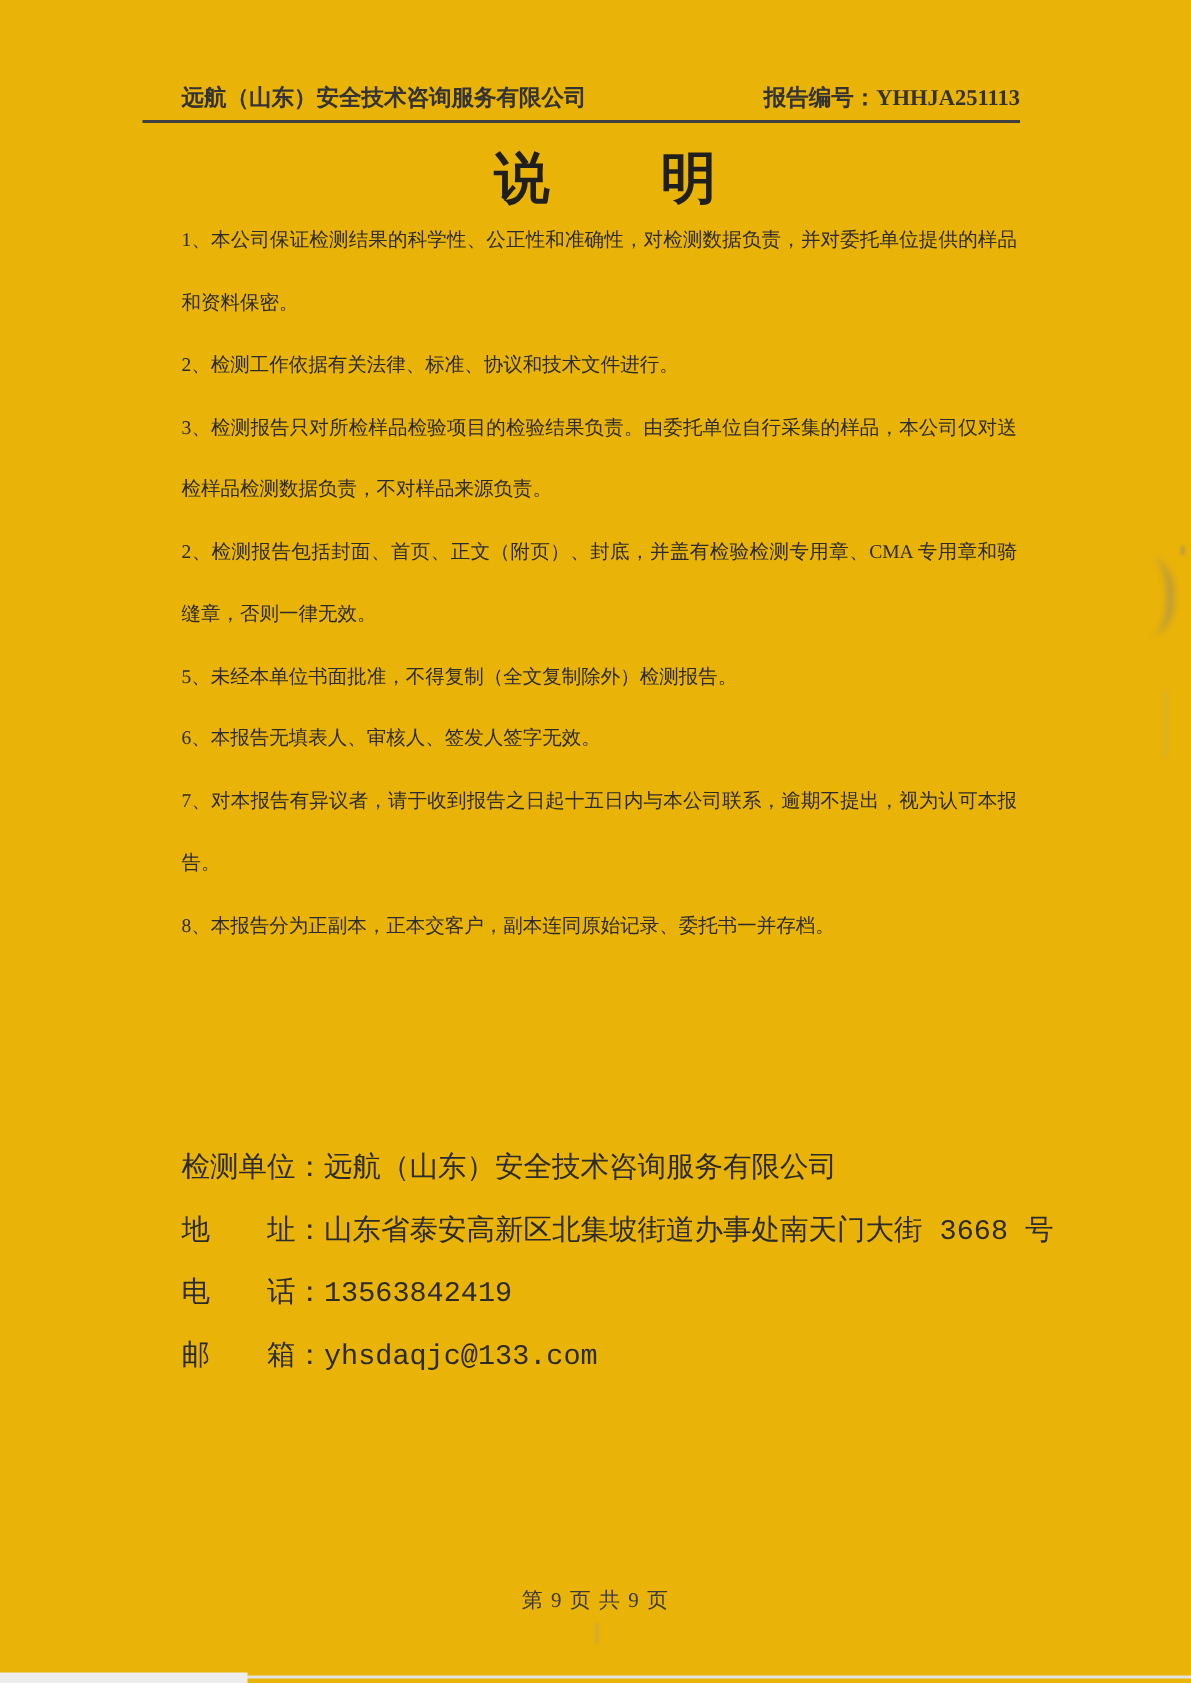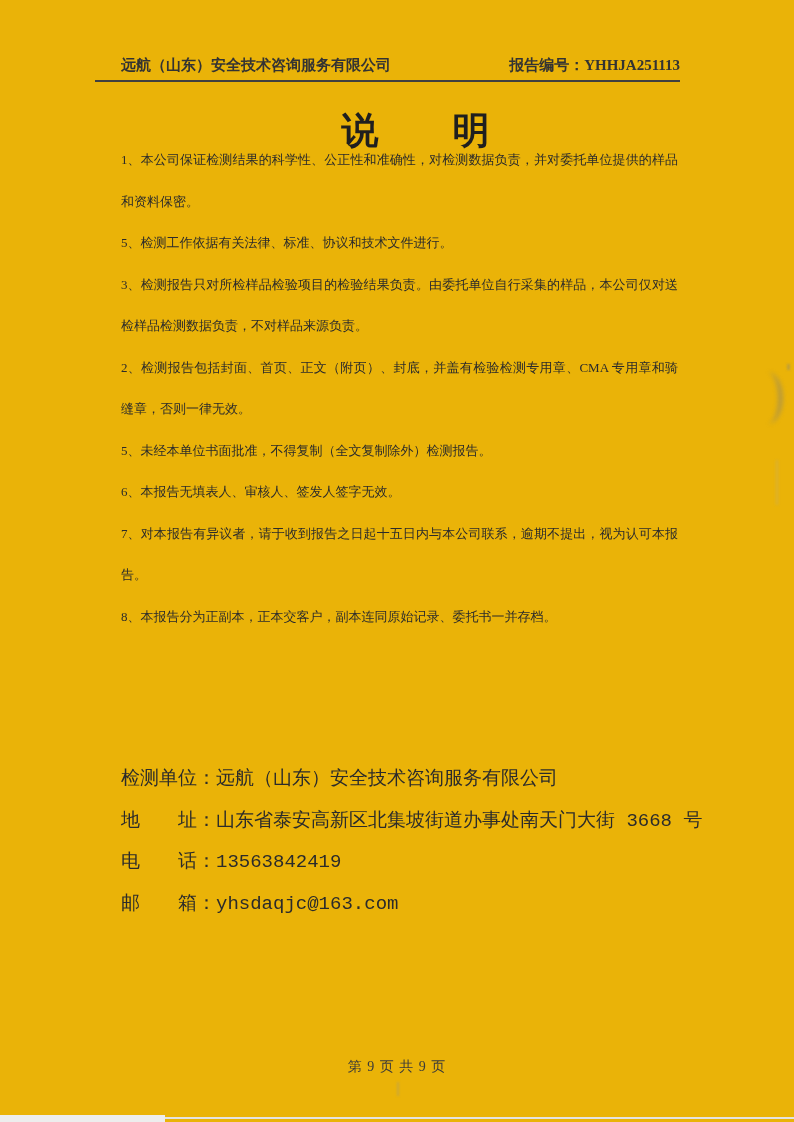--- a/index.html
+++ b/index.html
@@ -37,21 +37,21 @@
     margin-top: 5px;
     border-bottom: 2px solid #404040;
   }
 
   
   .title {
     position: absolute;
     top: 90px;
     left: 121px;
     width: 557px;
-    margin: 16px;
+    margin: 4px;
     text-align: center;
     font-size: 37px;
     font-weight: 700;
     color: #1f1f1f;
     white-space: pre;
   }
 
   
   .body-block {
     position: absolute;
@@ -158,41 +158,41 @@
       <span>远航（山东）安全技术咨询服务有限公司</span>
       <span>报告编号：YHHJA251113</span>
     </div>
     <div class="hd-rule"></div>
   </header>
 
   <h1 class="title">说　　明</h1>
 
   <main class="body-block">
     <p class="item">1、本公司保证检测结果的科学性、公正性和准确性，对检测数据负责，并对委托单位提供的样品和资料保密。</p>
-    <p class="item">5、检测工作依据有关法律、标准、协议和技术文件进行。</p>
+    <p class="item">2、检测工作依据有关法律、标准、协议和技术文件进行。</p>
     <p class="item">3、检测报告只对所检样品检验项目的检验结果负责。由委托单位自行采集的样品，本公司仅对送检样品检测数据负责，不对样品来源负责。</p>
     <p class="item">2、检测报告包括封面、首页、正文（附页）、封底，并盖有检验检测专用章、CMA 专用章和骑缝章，否则一律无效。</p>
     <p class="item">5、未经本单位书面批准，不得复制（全文复制除外）检测报告。</p>
     <p class="item">6、本报告无填表人、审核人、签发人签字无效。</p>
     <p class="item">7、对本报告有异议者，请于收到报告之日起十五日内与本公司联系，逾期不提出，视为认可本报告。</p>
     <p class="item">8、本报告分为正副本，正本交客户，副本连同原始记录、委托书一并存档。</p>
   </main>
 
   <section class="contact">
     <div class="c-row">
       <span class="c-label">检测单位：</span><span class="c-value">远航（山东）安全技术咨询服务有限公司</span>
     </div>
     <div class="c-row">
       <span class="c-label">地　　址：</span><span class="c-value">山东省泰安高新区北集坡街道办事处南天门大街 3668 号</span>
     </div>
     <div class="c-row">
       <span class="c-label">电　　话：</span><span class="c-value">13563842419</span>
     </div>
     <div class="c-row">
-      <span class="c-label">邮　　箱：</span><span class="c-value">yhsdaqjc@163.com</span>
+      <span class="c-label">邮　　箱：</span><span class="c-value">yhsdaqjc@133.com</span>
     </div>
   </section>
 
   <footer class="ft">
     <span>第 9 页 共 9 页</span>
   </footer>
 
   <div class="artifact-curve"></div>
   <div class="artifact-tick"></div>
   <div class="artifact-sliver"></div>

